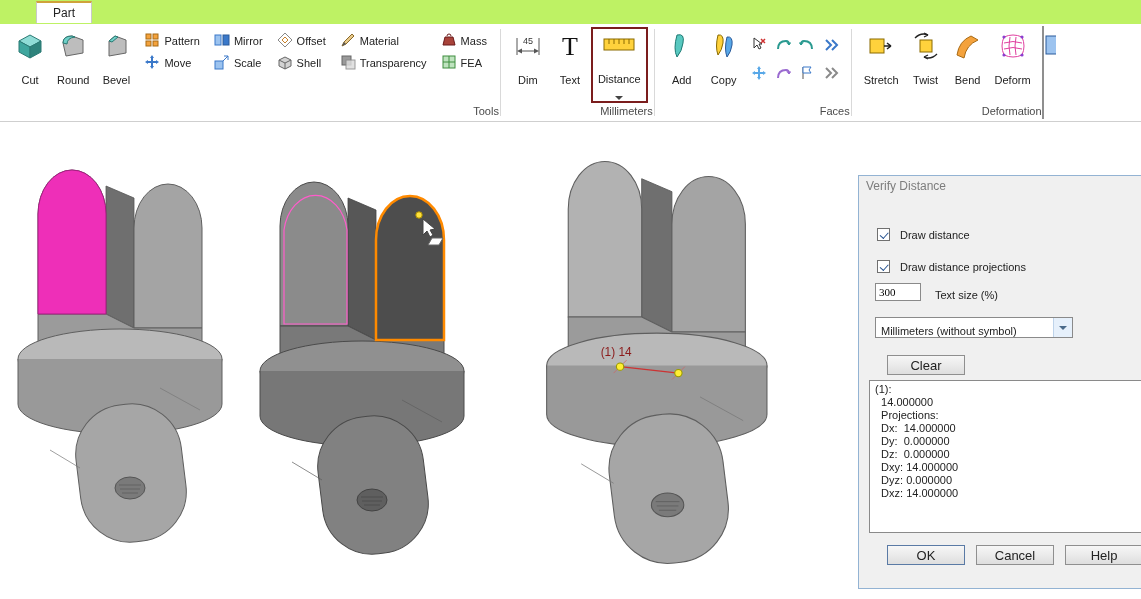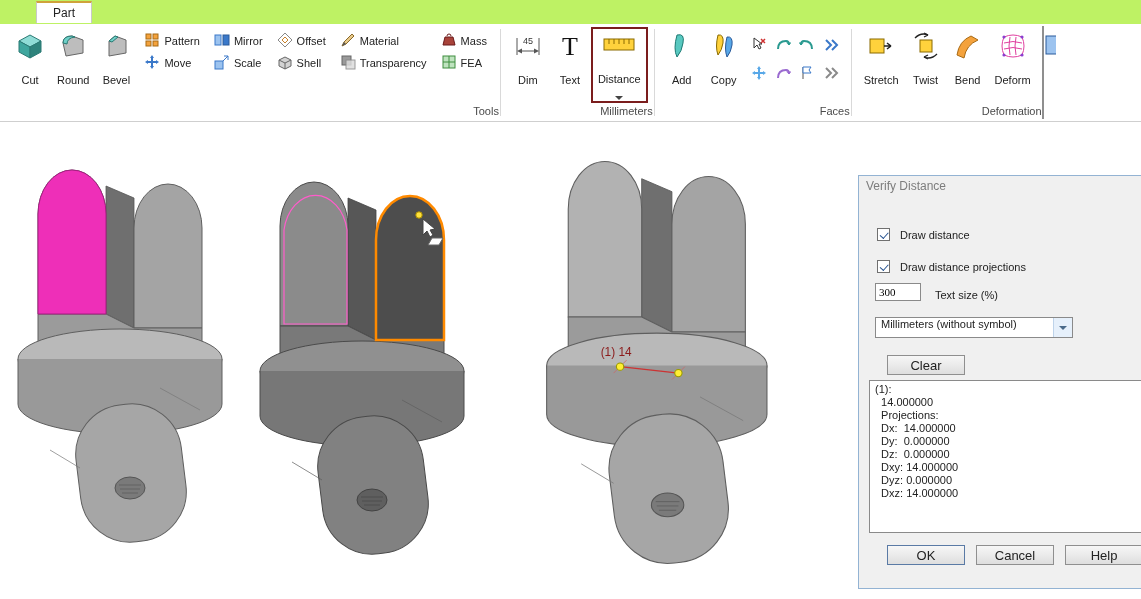--- a/index.html
+++ b/index.html
@@ -39,21 +39,21 @@
   .xmark::before,.xmark::after{content:"";position:absolute;left:3px;top:-1px;width:1.6px;height:10px;background:#555}
   .xmark::before{transform:rotate(45deg)}.xmark::after{transform:rotate(-45deg)}
   .checkrow{position:absolute;display:flex;align-items:flex-end;gap:10px}
   .cbox{width:13px;height:13px;background:#fff;border:1px solid #707070;position:relative;box-sizing:border-box}
   .cbox::after{content:"";position:absolute;left:1.5px;top:2.5px;width:7px;height:3.5px;
                border-left:1.8px solid #24518f;border-bottom:1.8px solid #24518f;transform:rotate(-48deg)}
   .textsize-input{position:absolute;left:16px;top:107px;width:46px;height:18px;border:1px solid #8a8a8a;
                   font-size:11px;padding:0 3px;font-family:Liberation Serif, serif;box-sizing:border-box}
   .tslabel{position:absolute;left:76px;top:113px}
   .dropdown{position:absolute;left:16px;top:141px;width:198px;height:21px;border:1px solid #8a8a8a;background:#fff;
-            display:flex;align-items:flex-start;box-sizing:border-box}
+            display:flex;align-items:flex-end;box-sizing:border-box}
   .ddtext{flex:1;padding-left:5px;white-space:nowrap;overflow:hidden}
   .ddbtn{width:18px;align-self:stretch;background:#e6f0fb;border-left:1px solid #bed3ea;
          display:flex;align-items:center;justify-content:center}
   .ddcaret{width:0;height:0;border-left:4px solid transparent;border-right:4px solid transparent;border-top:4px solid #4a6a8a}
   .wbtn{position:absolute;width:78px;height:20px;border:1px solid #8f8f8f;background:linear-gradient(#f7f7f7,#dedede);
         font-size:13px;display:flex;align-items:center;justify-content:center;box-sizing:border-box}
   .clearbtn{left:28px;top:179px}
   .okbtn{left:28px;top:369px;border-color:#5a7aa5}
   .cancelbtn{left:117px;top:369px}
   .helpbtn{left:206px;top:369px}

